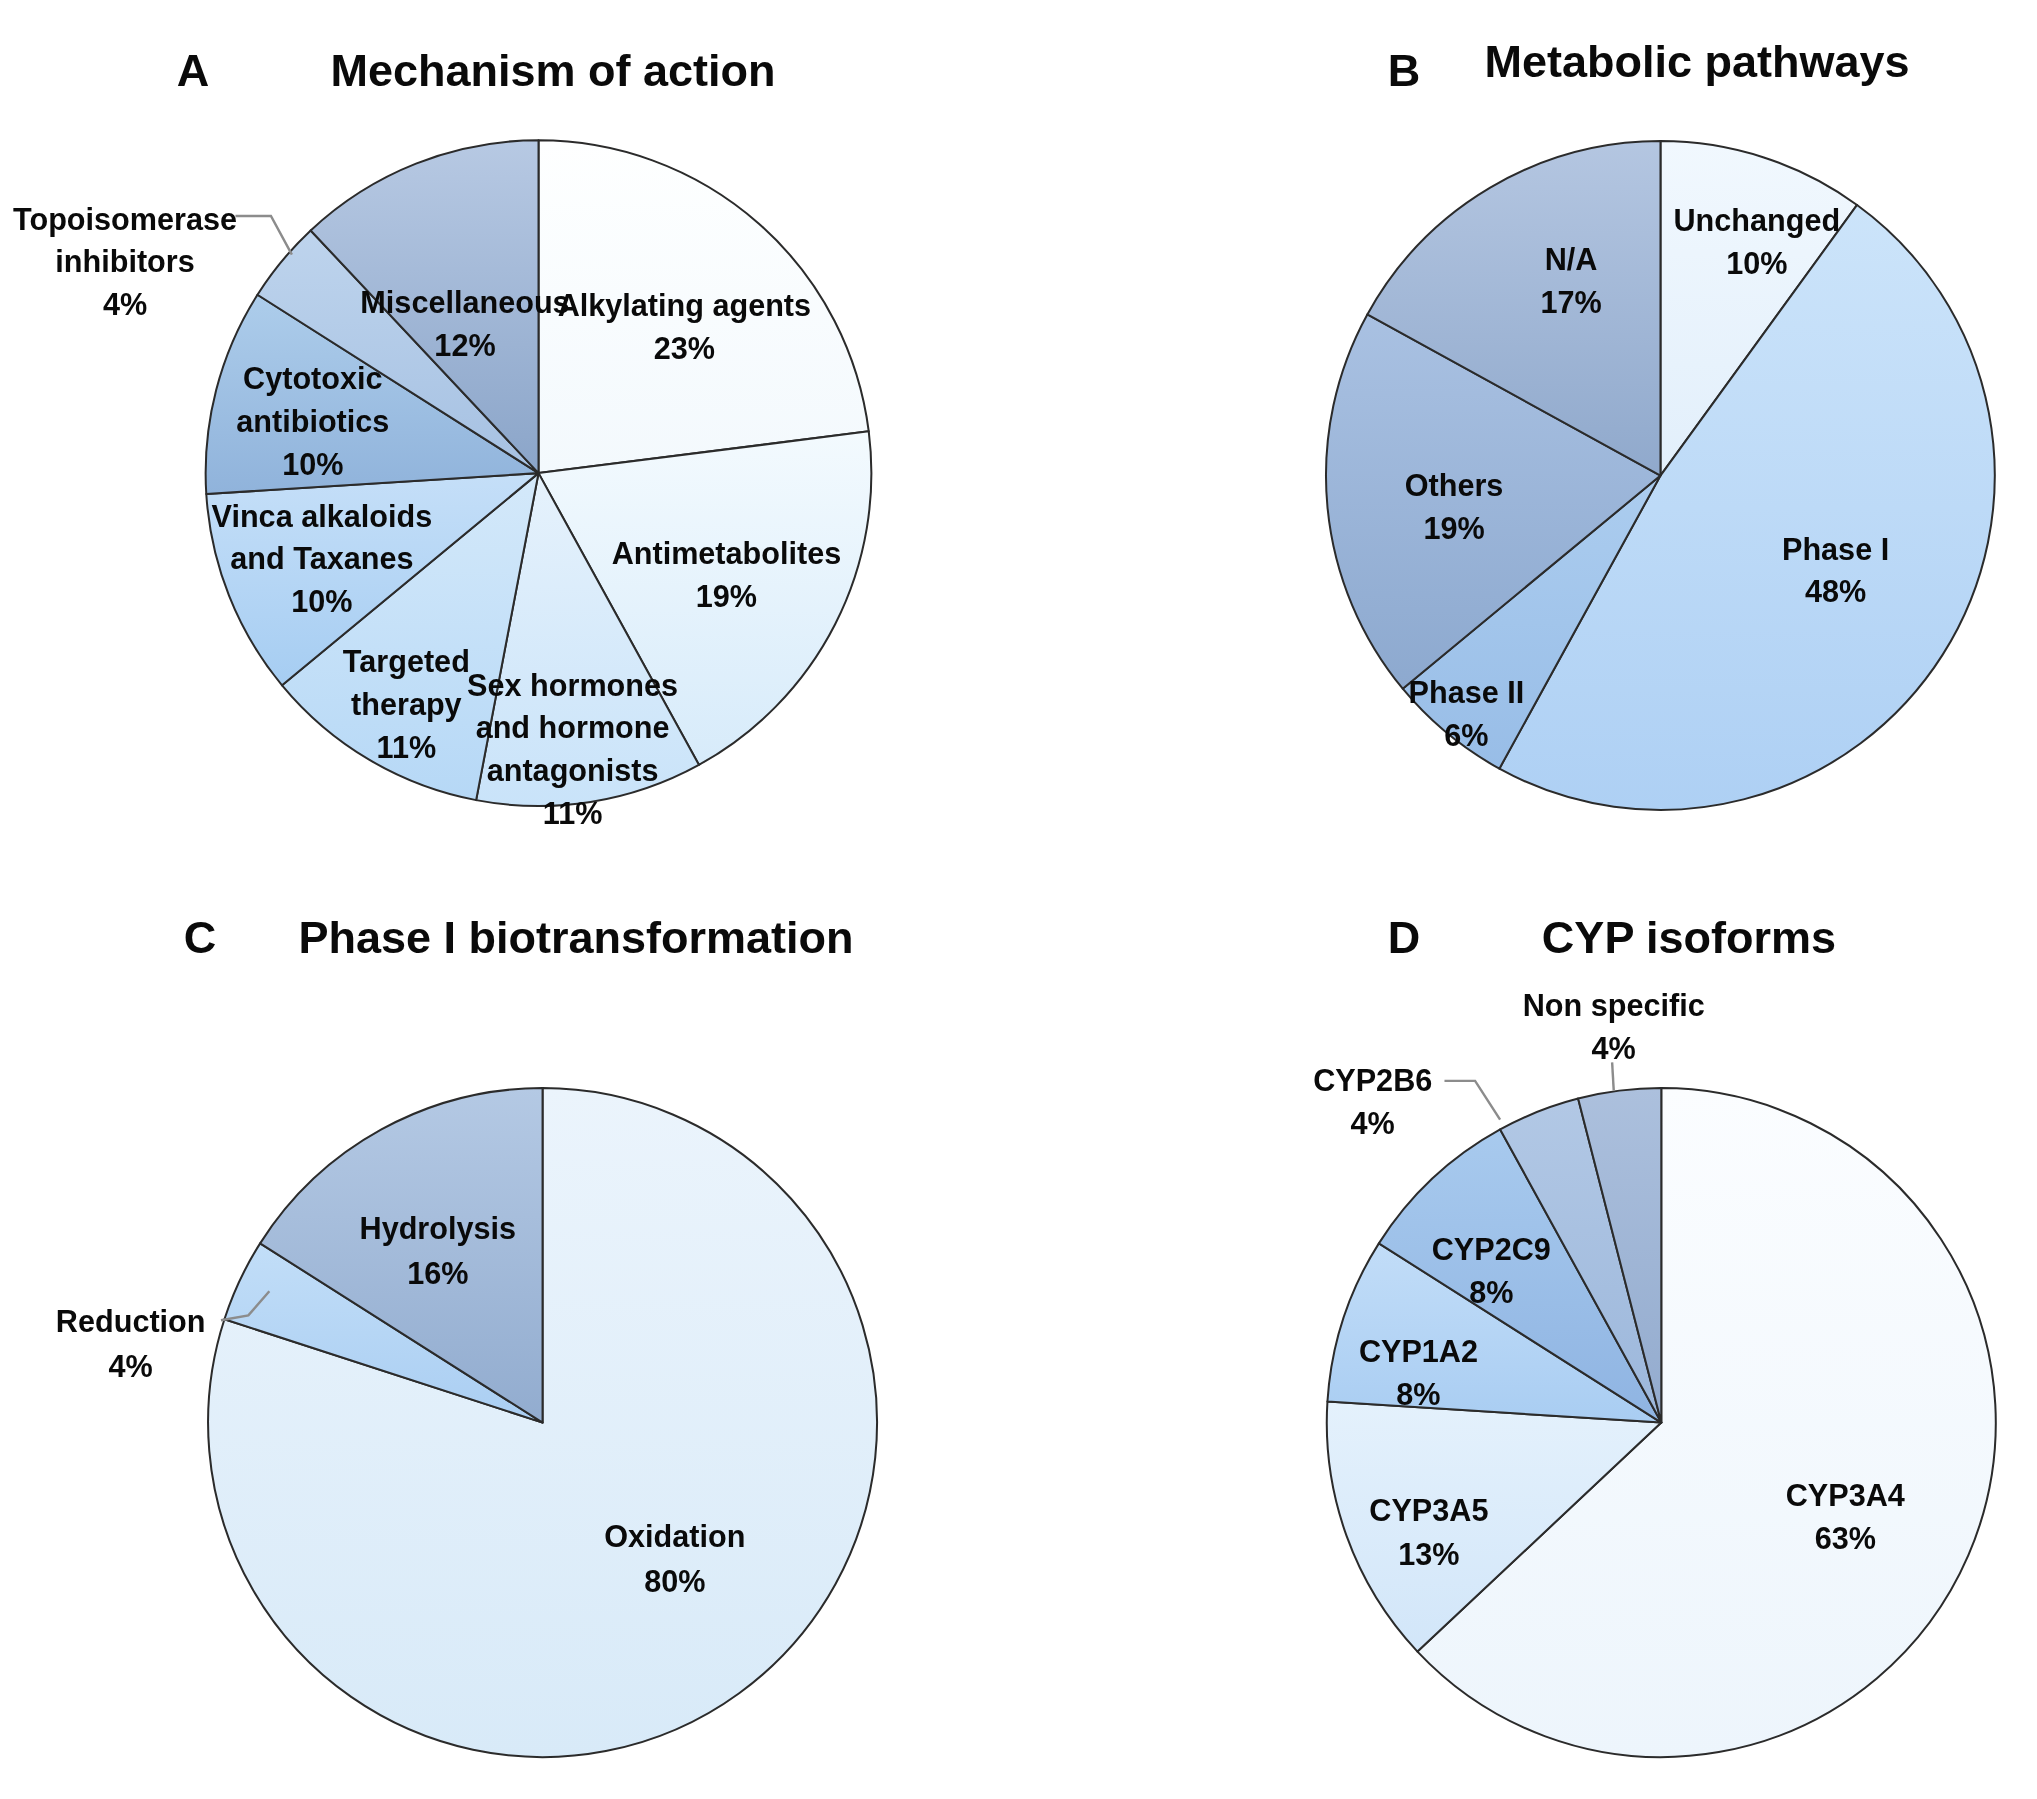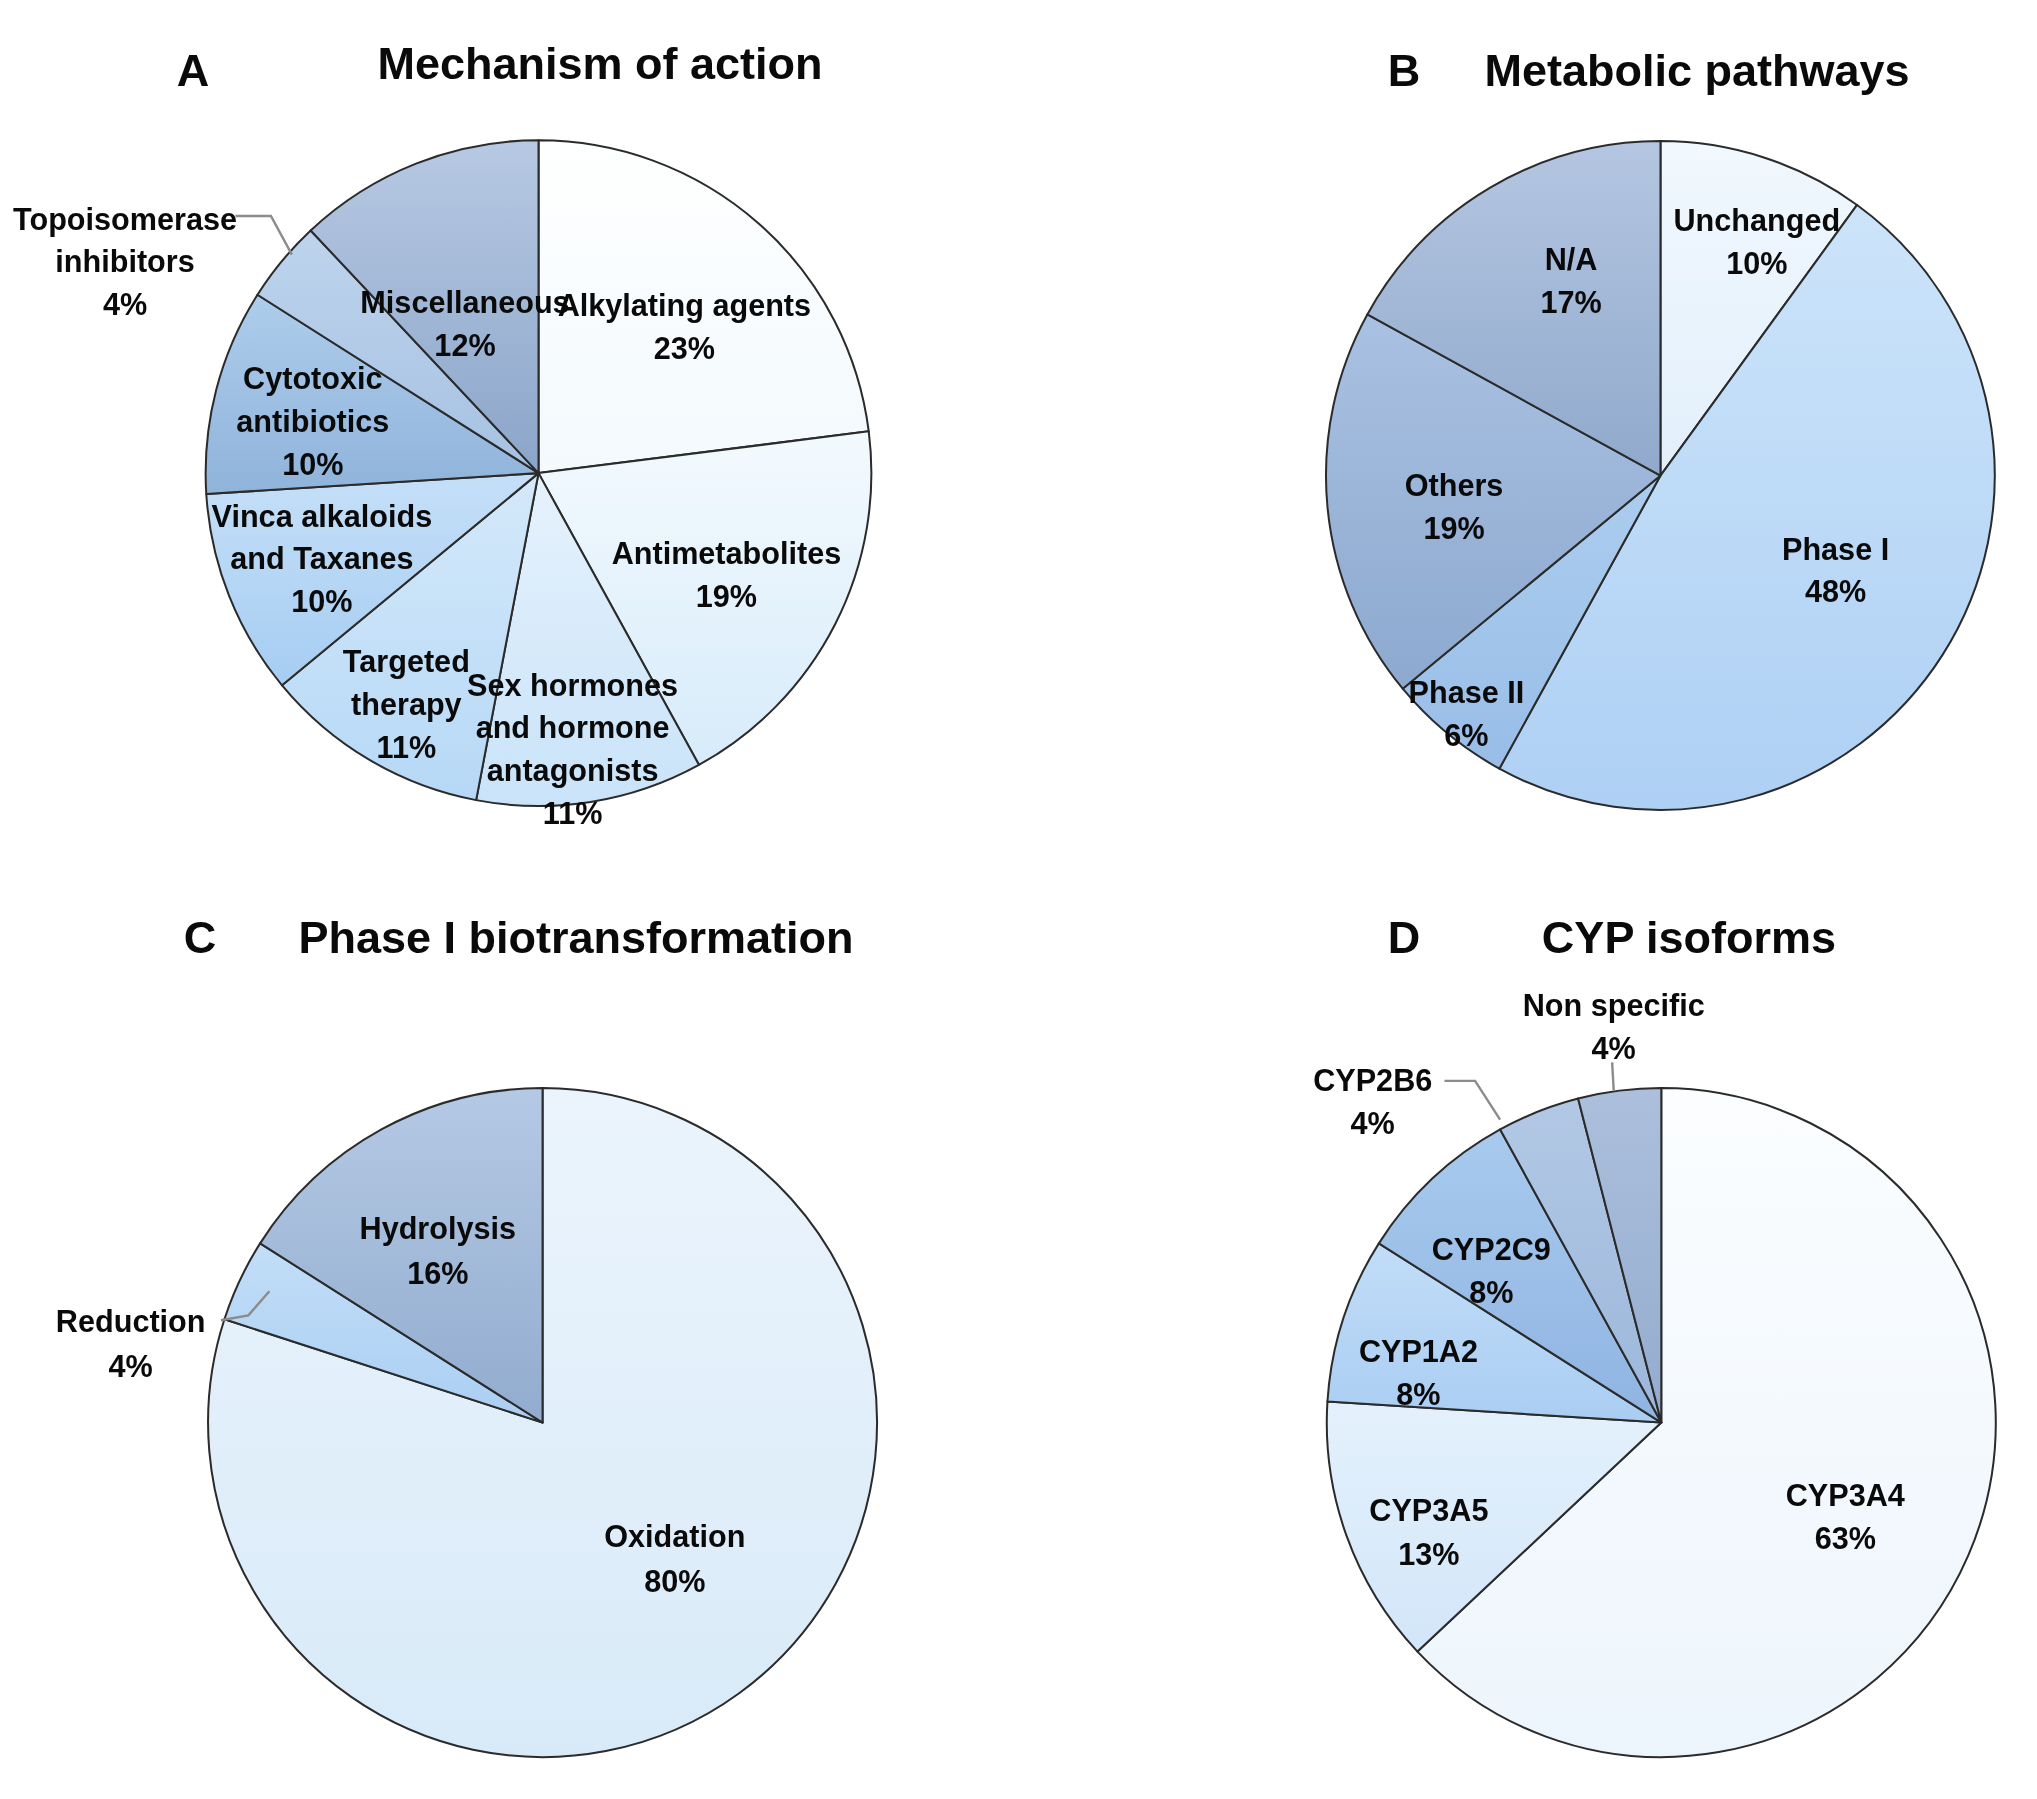--- a/index.html
+++ b/index.html
@@ -23,24 +23,24 @@
     font-weight:700;
     font-size:38px;
     fill:#0a0a0a;
     text-anchor:middle;
   }
 </style>
 </head>
 <body>
 
 <div class="hdr" style="left:193px;top:45px;">A</div>
-<div class="hdr" style="left:553px;top:38px;margin-left:47px;">Mechanism of action</div>
+<div class="hdr" style="left:553px;top:45px;">Mechanism of action</div>
 
 <div class="hdr" style="left:1404px;top:45px;">B</div>
-<div class="hdr" style="left:1697px;top:45px;text-align:right;">Metabolic pathways</div>
+<div class="hdr" style="left:1697px;top:36px;text-align:right;">Metabolic pathways</div>
 
 <div class="hdr" style="left:200px;top:912px;">C</div>
 <div class="hdr" style="left:576px;top:912px;">Phase I biotransformation</div>
 
 <div class="hdr" style="left:1404px;top:912px;">D</div>
 <div class="hdr" style="left:1682px;top:912px;margin-left:7px;">CYP isoforms</div>
 
 <svg id="pie-canvas" width="2037" height="1799" viewBox="0 0 2527 2232">
   <defs id="pie-defs">
       <linearGradient id="grad-0-0" x1="0" y1="0" x2="0" y2="1">

